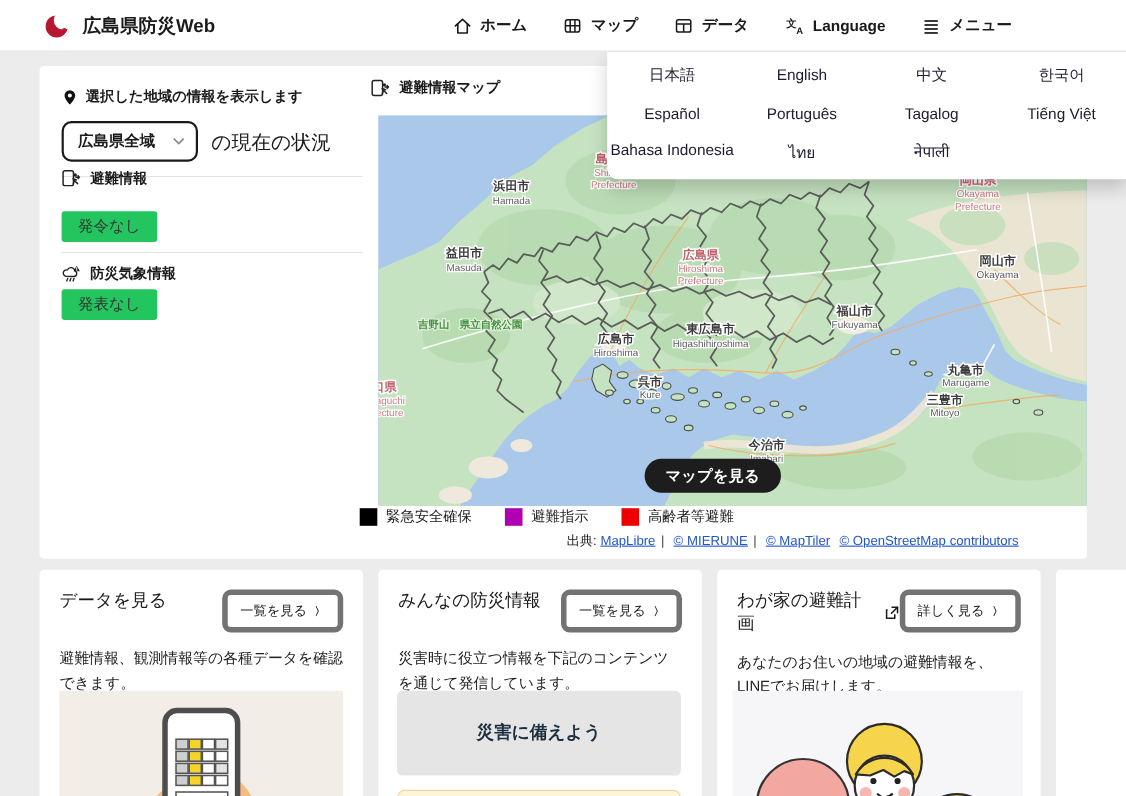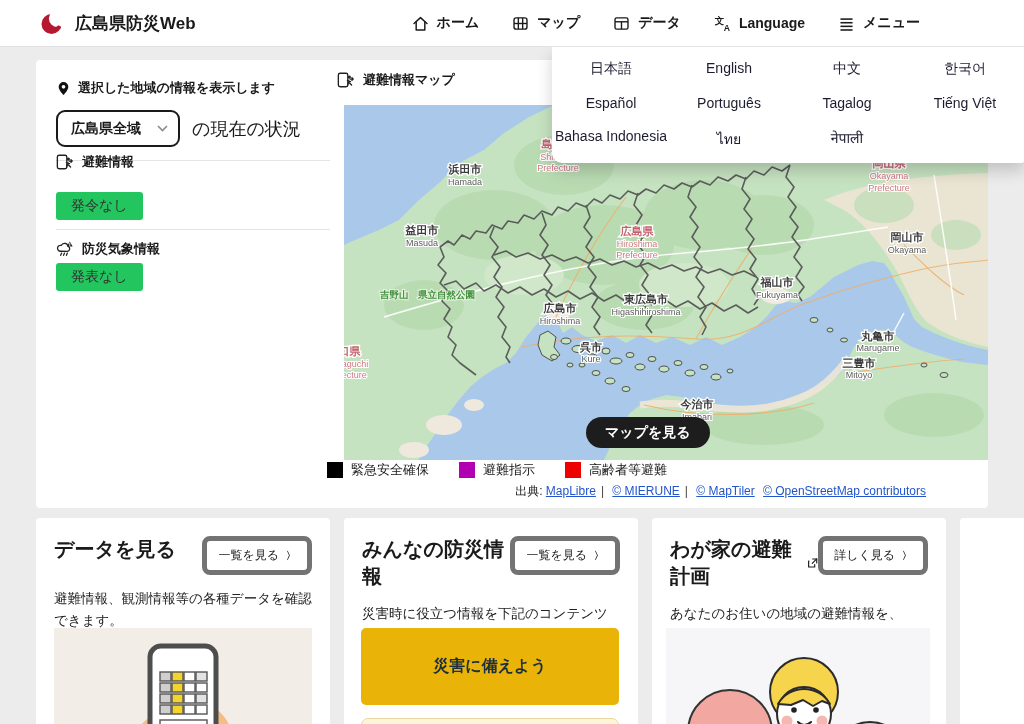--- a/index.html
+++ b/index.html
@@ -48,29 +48,29 @@
   .sw{width:16px;height:16px;}
   .sw-black{background:#000000}.sw-magenta{background:#b100b1}.sw-red{background:#ee0000}
   .attr{position:absolute;left:344px;top:483px;width:644px;box-sizing:border-box;padding-right:62px;
         text-align:right;font-size:12px;z-index:5;color:#161616;}
   .attr a{color:#2255cc;text-decoration:underline;cursor:pointer;}
   .attr .sep{margin:0 5px;color:#444;}
   
   .card{position:absolute;top:518px;width:294px;height:250px;background:#fff;border-radius:4px;z-index:5;
         padding:18px;box-sizing:border-box;}
   .card-head{display:flex;justify-content:space-between;align-items:flex-start;}
-  .card-title{font-size:20px;font-weight:bold;display:flex;align-items:center;gap:6px;}
+  .card-title{font-size:16px;font-weight:normal;display:flex;align-items:center;gap:6px;}
   .card-btn{display:flex;align-items:center;gap:7px;font-size:12px;color:#1a1a1a;background:#fff;
             border:5px solid #737373;border-radius:8px;padding:6px 11px;white-space:nowrap;cursor:pointer;font-family:inherit;}
   .chev{font-size:10px;font-weight:bold;}
   .card-desc{margin-top:13px;font-size:13.5px;line-height:1.65;color:#222;}
   .card-img{position:absolute;left:18px;right:18px;top:110px;height:140px;overflow:hidden;}
   .img-beige{background:#f2ede6;}
   .img-gray{background:#f6f6f8;left:14px;right:16px;}
-  .cta{position:absolute;left:17px;right:19px;top:110px;height:77px;background:#eab308;border:none;border-radius:5px;
+  .cta{position:absolute;left:17px;right:19px;top:110px;height:77px;background:#e5e5e5;border:none;border-radius:5px;
        font-size:16px;font-weight:bold;color:#1c2f3e;cursor:pointer;font-family:inherit;}
   .next-box{position:absolute;left:17px;right:19px;top:200px;height:40px;background:#fdf5d7;
             border:1px solid #e9d7a4;border-radius:7px;}
   .card-partial{position:absolute;left:960px;top:518px;width:64px;height:250px;background:#fff;border-radius:4px 0 0 4px;z-index:5;}
 </style>
 </head>
 <body>
 
 <div class="vp">
 

